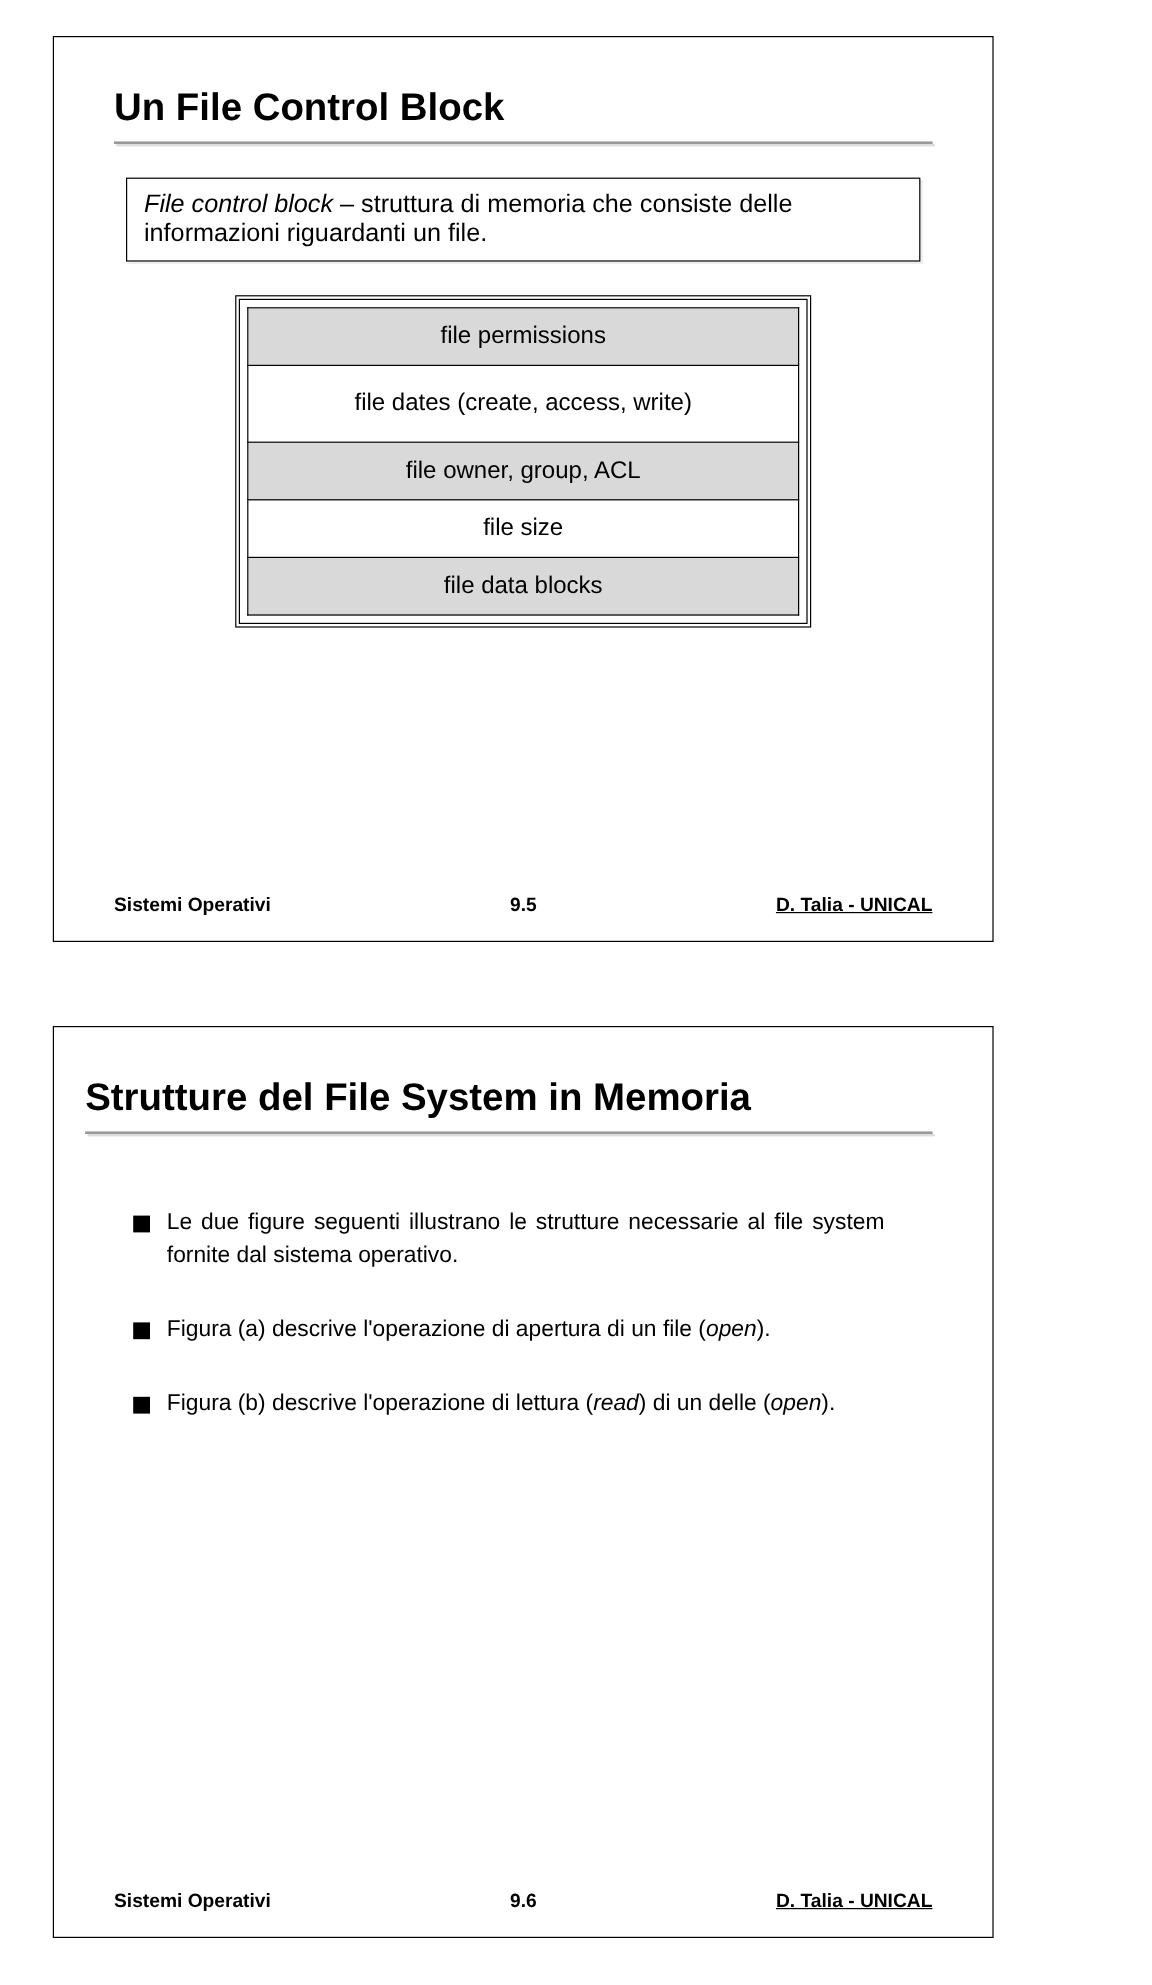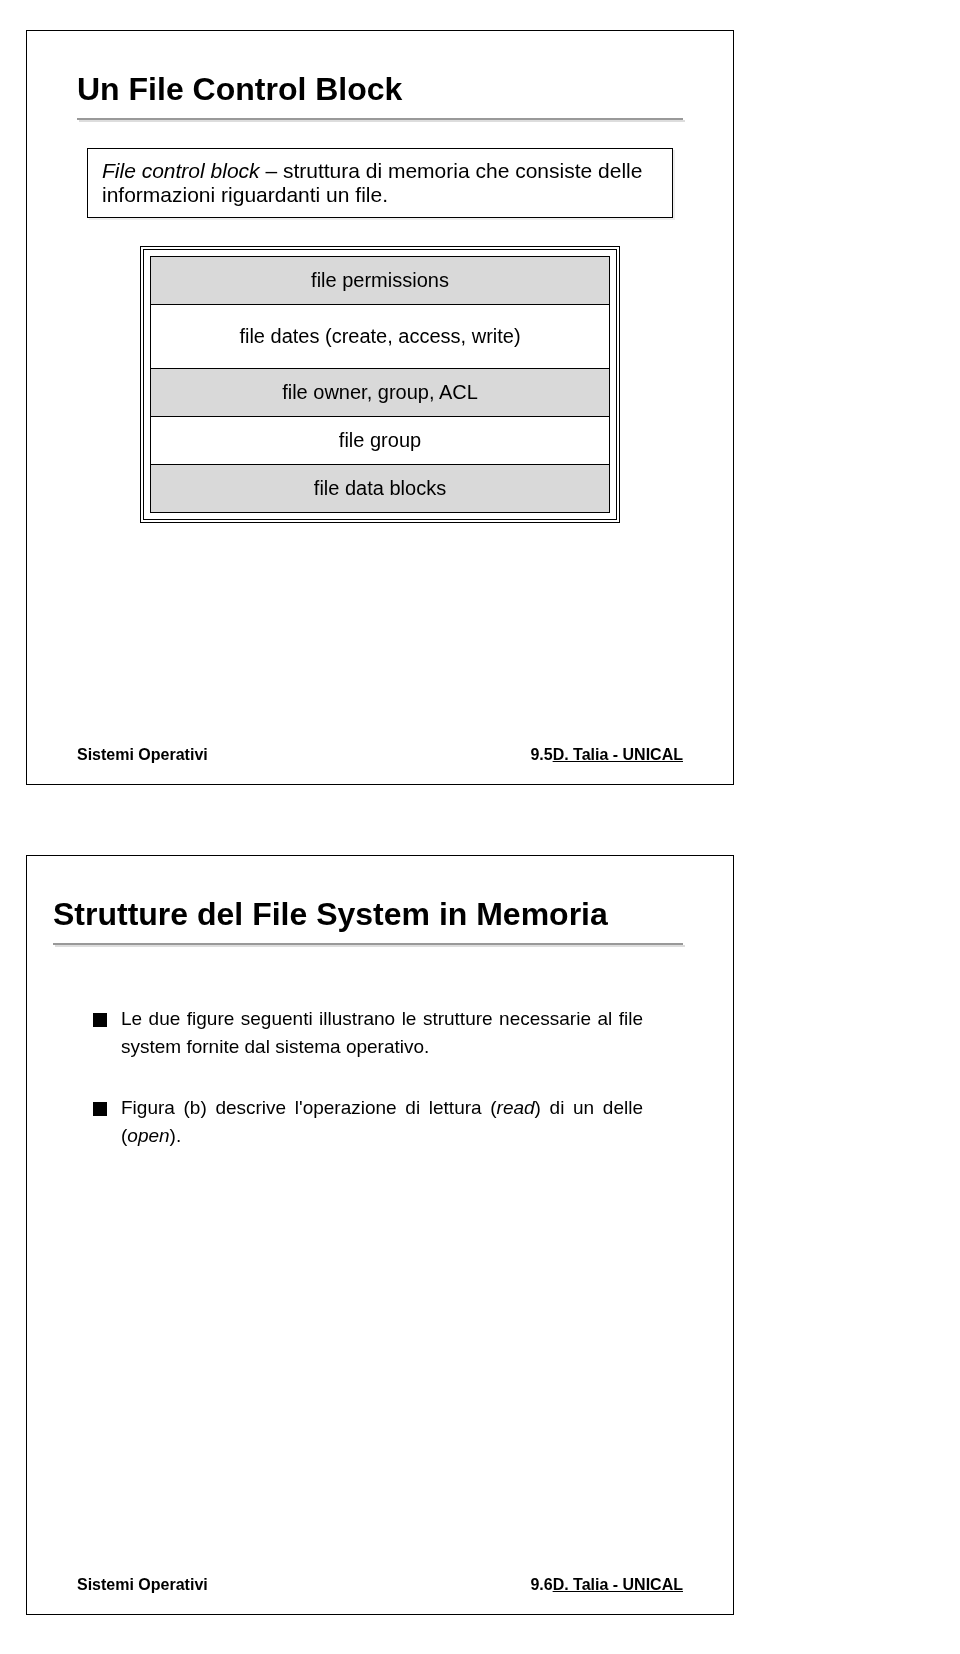--- a/index.html
+++ b/index.html
@@ -6,22 +6,22 @@
   body {
     background: #fff;
     font-family: Arial, Helvetica, sans-serif;
     width: 960px;
     height: 1654px;
     position: relative;
     color: #000;
   }
   .slide {
     position: absolute;
-    left: 26px;
-    width: 708px;
+    left: 44px;
+    width: 784px;
     border: 1px solid #000;
     background: #fff;
     padding: 40px 50px 10px 50px;
   }
   .slide1 { top: 30px; height: 755px; }
   .slide2 { top: 855px; height: 760px; padding-left: 26px; }
   .slide-title {
     font-size: 32px;
     font-weight: bold;
     margin-bottom: 10px;
@@ -64,21 +64,21 @@
   .fcb-tall { padding: 20px 6px; }
   .footer {
     position: absolute;
     bottom: 20px;
     left: 50px;
     right: 50px;
     font-size: 16px;
     font-weight: bold;
   }
   .footer .left { float: left; }
-  .footer .mid { text-align: right; }
+  .footer .mid { text-align: center; }
   .footer .right { float: right; text-decoration: underline; }
   .bullets {
     list-style: none;
     margin: 60px 40px 0 40px;
   }
   .bullets li {
     font-size: 19px;
     line-height: 1.45;
     margin-bottom: 34px;
     position: relative;
@@ -113,21 +113,21 @@
           <tr>
             <td class="fcb-cell fcb-shaded">file permissions</td>
           </tr>
       <tr>
             <td class="fcb-cell fcb-tall">file dates (create, access, write)</td>
           </tr>
       <tr>
             <td class="fcb-cell fcb-shaded">file owner, group, ACL</td>
           </tr>
       <tr>
-            <td class="fcb-cell">file group</td>
+            <td class="fcb-cell">file size</td>
           </tr>
       <tr>
             <td class="fcb-cell fcb-shaded">file data blocks</td>
           </tr>
     </tbody>
       </table>
   </div>
 
   <div class="footer">
     <span class="left">Sistemi Operativi</span>
@@ -138,20 +138,23 @@
 
 <div class="slide slide2">
   <div class="slide-title">Strutture del File System in Memoria</div>
   <div class="title-underline"></div>
 
   <ul class="bullets">
     <li>
       <span>Le due figure seguenti illustrano le strutture necessarie al file system fornite dal sistema operativo.</span>
     </li>
     <li>
+      <span>Figura (a) descrive l'operazione di apertura di un file (</span><span class="italic-inline">open</span><span>).</span>
+    </li>
+    <li>
       <span>Figura (b) descrive l'operazione di lettura (</span><span class="italic-inline">read</span><span>) di un delle (</span><span class="italic-inline">open</span><span>).</span>
     </li>
   </ul>
 
   <div class="footer">
     <span class="left">Sistemi Operativi</span>
     <span class="right">D. Talia - UNICAL</span>
     <div class="mid">9.6</div>
   </div>
 </div>

